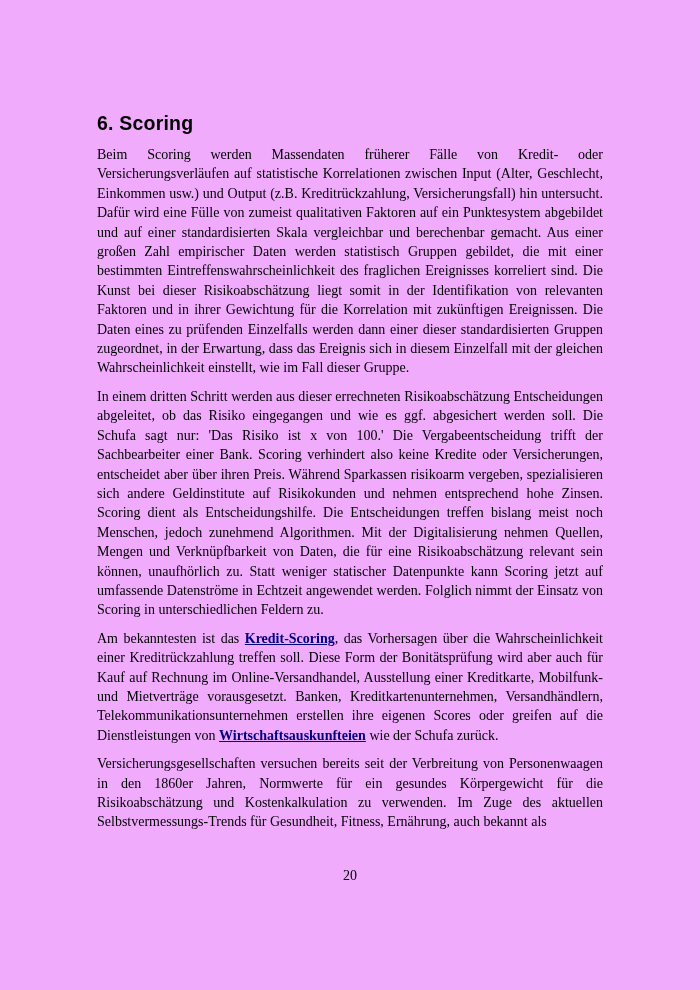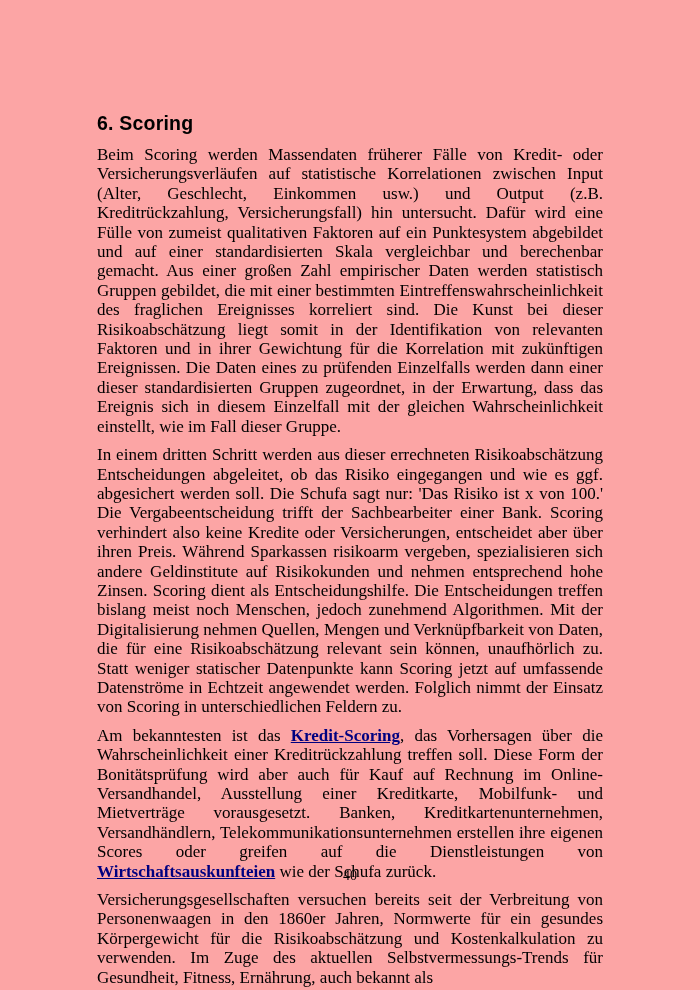--- a/index.html
+++ b/index.html
@@ -4,42 +4,42 @@
 <style>
   html, body {
     margin: 0;
     padding: 0;
     background: #ffffff;
   }
   .page {
     position: relative;
     width: 700px;
     height: 990px;
-    background: #fca5a5;
+    background: #f0abfc;
     overflow: hidden;
     font-kerning: normal;
   }
   .content {
     position: absolute;
     left: 97px;
     top: 112px;
     width: 506px;
   }
   h1.heading {
     font-family: "Liberation Sans", sans-serif;
     font-weight: 700;
     font-size: 19.5px;
     line-height: 22px;
     color: #000000;
     margin: 0 0 11px 0;
     letter-spacing: 0.2px;
   }
   p.para {
     font-family: "Liberation Serif", serif;
-    font-size: 17px;
+    font-size: 14px;
     line-height: 19.4px;
     color: #000000;
     text-align: justify;
     margin: 0 0 9px 0;
     hyphens: none;
   }
   a.doclink {
     color: #000080;
     text-decoration: underline;
     cursor: pointer;
@@ -68,14 +68,14 @@
     <p class="para"><span>Beim Scoring werden Massendaten früherer Fälle von Kredit- oder Versicherungsverläufen auf statistische Korrelationen zwischen Input (Alter, Geschlecht, Einkommen usw.) und Output (z.B. Kreditrückzahlung, Versicherungsfall) hin untersucht. Dafür wird eine Fülle von zumeist qualitativen Faktoren auf ein Punktesystem abgebildet und auf einer standardisierten Skala vergleichbar und berechenbar gemacht. Aus einer großen Zahl empirischer Daten werden statistisch Gruppen gebildet, die mit einer bestimmten Eintreffenswahrscheinlichkeit des fraglichen Ereignisses korreliert sind. Die Kunst bei dieser Risikoabschätzung liegt somit in der Identifikation von relevanten Faktoren und in ihrer Gewichtung für die Korrelation mit zukünftigen Ereignissen. Die Daten eines zu prüfenden Einzelfalls werden dann einer dieser standardisierten Gruppen zugeordnet, in der Erwartung, dass das Ereignis sich in diesem Einzelfall mit der gleichen Wahrscheinlichkeit einstellt, wie im Fall dieser Gruppe.</span></p>
 
     <p class="para"><span>In einem dritten Schritt werden aus dieser errechneten Risikoabschätzung Entscheidungen abgeleitet, ob das Risiko eingegangen und wie es ggf. abgesichert werden soll. Die Schufa sagt nur: 'Das Risiko ist x von 100.' Die Vergabeentscheidung trifft der Sachbearbeiter einer Bank. Scoring verhindert also keine Kredite oder Versicherungen, entscheidet aber über ihren Preis. Während Sparkassen risikoarm vergeben, spezialisieren sich andere Geldinstitute auf Risikokunden und nehmen entsprechend hohe Zinsen. Scoring dient als Entscheidungshilfe. Die Entscheidungen treffen bislang meist noch Menschen, jedoch zunehmend Algorithmen. Mit der Digitalisierung nehmen Quellen, Mengen und Verknüpfbarkeit von Daten, die für eine Risikoabschätzung relevant sein können, unaufhörlich zu. Statt weniger statischer Datenpunkte kann Scoring jetzt auf umfassende Datenströme in Echtzeit angewendet werden. Folglich nimmt der Einsatz von Scoring in unterschiedlichen Feldern zu.</span></p>
 
     <p class="para"><span>Am bekanntesten ist das </span><a class="doclink">Kredit-Scoring</a><span>, das Vorhersagen über die Wahrscheinlichkeit einer Kreditrückzahlung treffen soll. Diese Form der Bonitätsprüfung wird aber auch für Kauf auf Rechnung im Online-Versandhandel, Ausstellung einer Kreditkarte, Mobilfunk- und Mietverträge vorausgesetzt. Banken, Kreditkartenunternehmen, Versandhändlern, Telekommunikationsunternehmen erstellen ihre eigenen Scores oder greifen auf die Dienstleistungen von </span><a class="doclink">Wirtschaftsauskunfteien</a><span> wie der Schufa zurück.</span></p>
 
     <p class="para"><span>Versicherungsgesellschaften versuchen bereits seit der Verbreitung von Personenwaagen in den 1860er Jahren, Normwerte für ein gesundes Körpergewicht für die Risikoabschätzung und Kostenkalkulation zu verwenden. Im Zuge des aktuellen Selbstvermessungs-Trends für Gesundheit, Fitness, Ernährung, auch bekannt als</span></p>
 
   </div>
 
-  <div class="page-number">40</div>
+  <div class="page-number">20</div>
 </div>
 
 </body></html>

